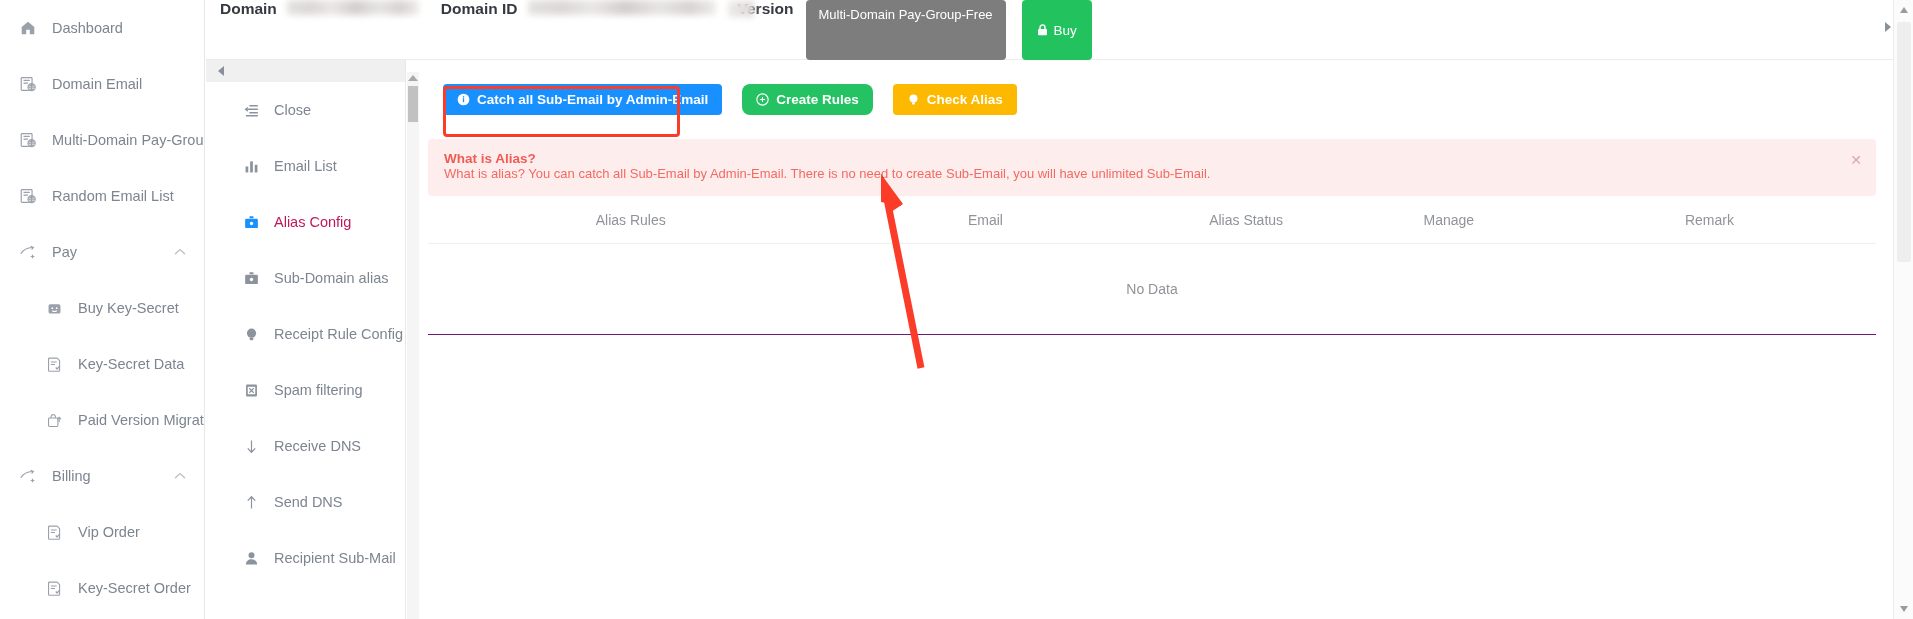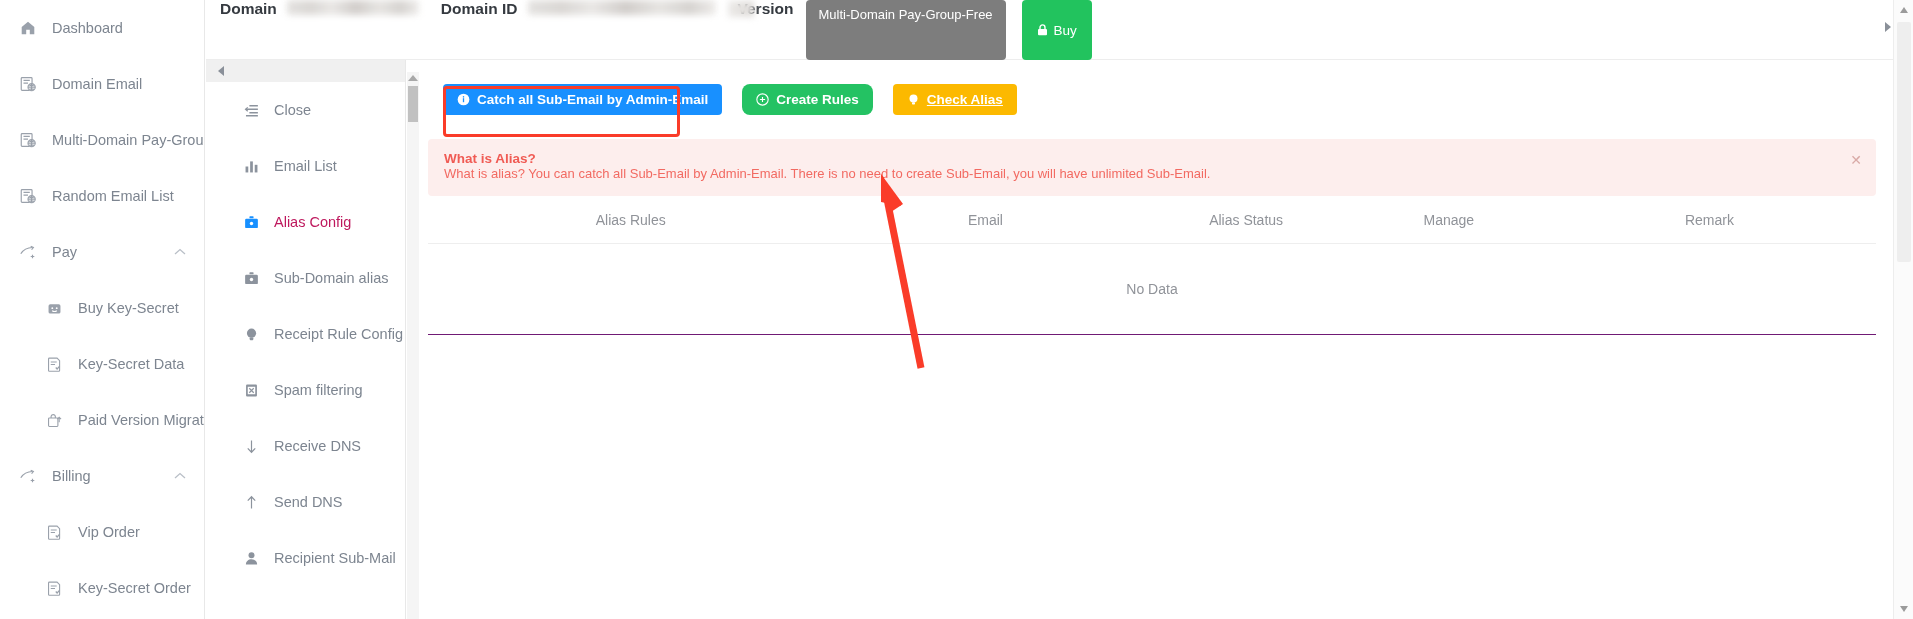--- a/index.html
+++ b/index.html
@@ -236,21 +236,21 @@
     border-radius: 4px;
     color: #ffffff;
     font-size: 13.5px;
     font-weight: bold;
     cursor: pointer;
     white-space: nowrap;
     box-sizing: border-box;
   }
   .tb-blue { background: #1890ff; }
   .tb-green { background: #24c263; border-radius: 8px; }
-  .tb-yellow { background: #fcb900; text-decoration: underline; }
+  .tb-yellow { background: #fcb900; }
   .tb-ico { display: flex; align-items: center; }
 
   
   #red-box {
     position: absolute;
     left: 0px; top: 2px;
     width: 237px;
     height: 51px;
     border: 3px solid #fa3c29;
     border-radius: 4px;

